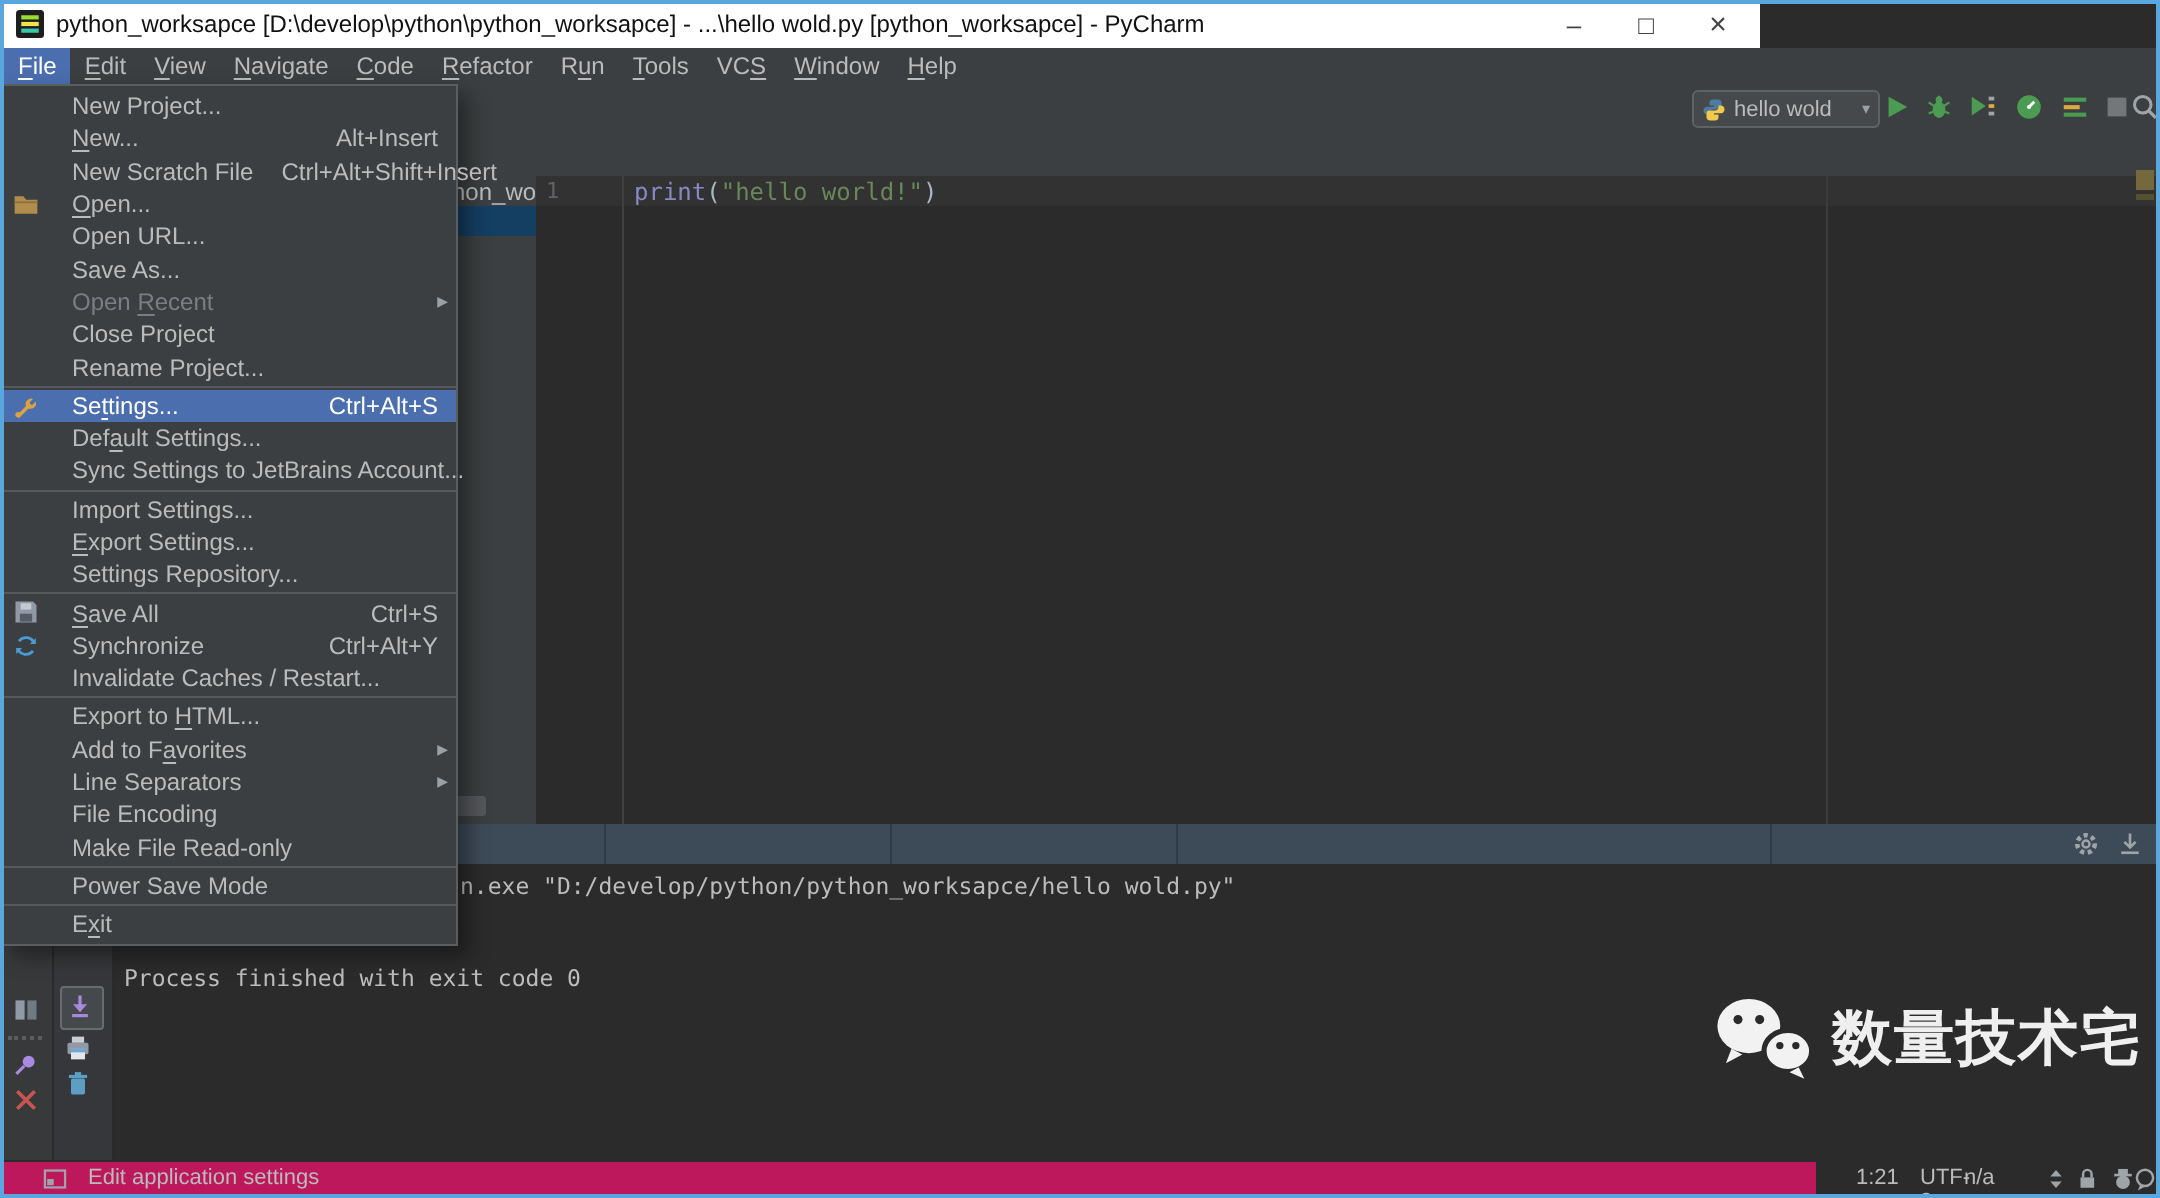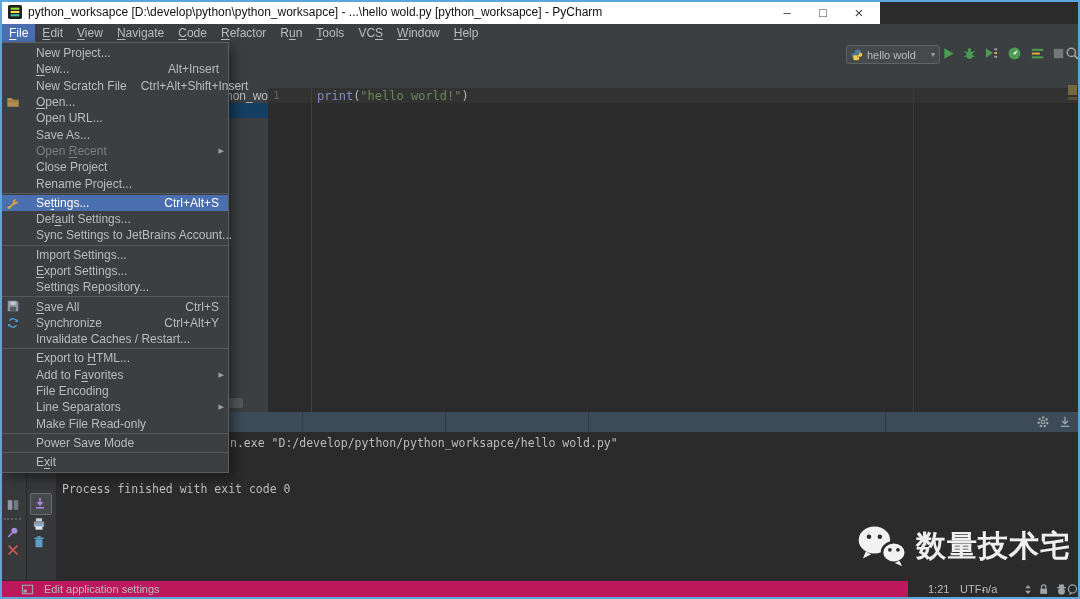--- a/index.html
+++ b/index.html
@@ -66,21 +66,21 @@
   .console-line{position:absolute;font:11.5px "DejaVu Sans Mono",monospace;color:#bcbcbc;white-space:pre;z-index:1;}
 
   
   .statusbar{position:absolute;left:0;top:580px;width:908px;height:17px;background:#be185d;border-top:1px solid #2b2b2b;
              font-size:11px;color:#bbbbbb;z-index:4;}
   .sb-ico{position:absolute;width:13px;height:13px;top:2px;}
   .sb-text{position:absolute;left:44px;top:2px;}
   .sb-item{position:absolute;top:2px;}
 
   
-  .watermark{position:absolute;left:856px;top:524px;display:flex;align-items:center;gap:8px;z-index:2;justify-content:space-between;}
+  .watermark{position:absolute;left:856px;top:497px;display:flex;align-items:center;gap:8px;z-index:2;justify-content:space-between;}
   .wm-ico{width:52px;height:44px;}
   .wm-text{font-size:30px;font-weight:600;color:#efefef;letter-spacing:1px;
            font-family:"DejaVu Sans",sans-serif;}
 
   
   .filemenu{position:absolute;left:1px;top:42px;width:226px;background:#3c3f41;border:1px solid #5a5e60;
             padding:2px 0;z-index:50;box-shadow:5px 5px 10px rgba(0,0,0,.4);font-size:12px;color:#bbbbbb;}
   .mi{position:relative;display:flex;align-items:center;height:16.3px;padding:0 9px 0 34px;white-space:nowrap;}
   .mi .mi-ico{position:absolute;left:4px;top:1px;width:14px;height:14px;}
   .mi .mi-short{margin-left:auto;padding-left:14px;}
@@ -510,29 +510,29 @@
         <span class="mi-arrow"></span>
       </div>
       <div class="mi">
         <span class="mi-ico ico"></span>
         <span class="mi-label">Add to F<u>a</u>vorites</span>
         <span class="mi-short"></span>
         <span class="mi-arrow">▶</span>
       </div>
       <div class="mi">
         <span class="mi-ico ico"></span>
+        <span class="mi-label">Line Separators</span>
+        <span class="mi-short"></span>
+        <span class="mi-arrow">▶</span>
+      </div>
+      <div class="mi">
+        <span class="mi-ico ico"></span>
         <span class="mi-label">File Encoding</span>
         <span class="mi-short"></span>
         <span class="mi-arrow"></span>
-      </div>
-      <div class="mi">
-        <span class="mi-ico ico"></span>
-        <span class="mi-label">Line Separators</span>
-        <span class="mi-short"></span>
-        <span class="mi-arrow">▶</span>
       </div>
       <div class="mi">
         <span class="mi-ico ico"></span>
         <span class="mi-label">Make File Read-only</span>
         <span class="mi-short"></span>
         <span class="mi-arrow"></span>
       </div>
       <div class="mi-sep"></div>
       <div class="mi">
         <span class="mi-ico ico"></span>

